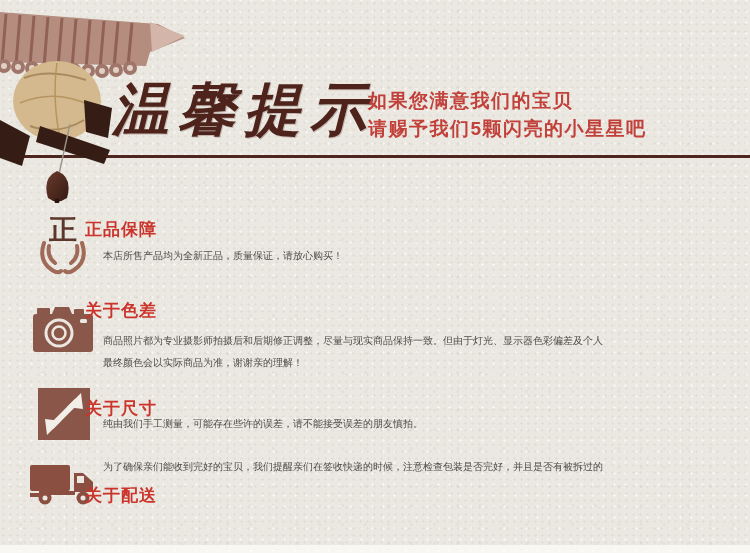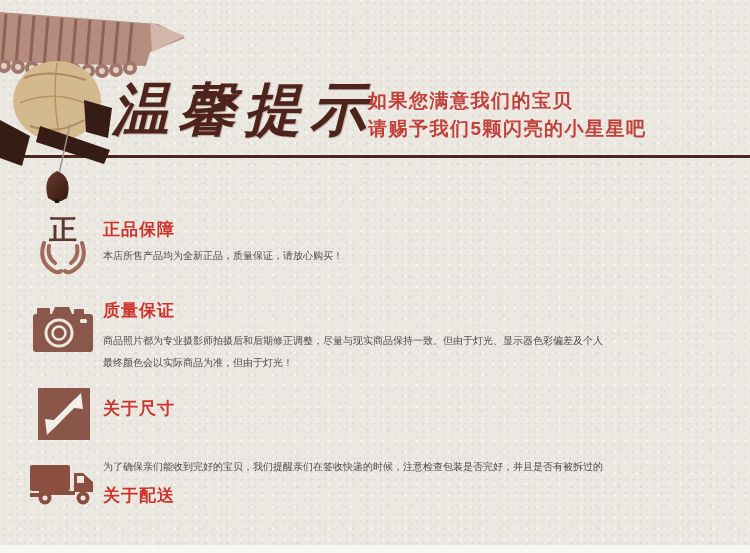--- a/index.html
+++ b/index.html
@@ -24,21 +24,21 @@
     font-size:57px; color:#4e231b; letter-spacing:9px; white-space:nowrap;
     text-shadow:1px 1px 0 rgba(78,35,27,0.25);
   }
   .subtitle {
     position:absolute; left:368px; top:87px; z-index:3;
     color:#c2403a; font-weight:bold; font-size:19px; line-height:28px;
     letter-spacing:1.5px; white-space:nowrap;
   }
   
   .icon-box { position:absolute; }
-  .sec-title { position:absolute; left:103px; font-size:17px; font-weight:bold; color:#ca342b; letter-spacing:1px; white-space:nowrap; }
+  .sec-title { position:absolute; left:85px; font-size:17px; font-weight:bold; color:#ca342b; letter-spacing:1px; white-space:nowrap; }
   .sec-body  { position:absolute; left:103px; font-size:10px; color:#4d4b47; line-height:22px; white-space:nowrap; }
   .bottom-strip { position:absolute; left:0; right:0; bottom:0; height:8px; background:rgba(253,252,250,0.75); }
 </style>
 </head>
 <body>
 
 <div class="stage">
 
   <div class="divider"></div>
 
@@ -136,33 +136,36 @@
     <g fill="#8a584a">
       <rect x="5" y="6" width="13" height="8" rx="1"></rect>
       <rect x="42" y="7" width="10" height="6" rx="1"></rect>
       <polygon points="20,12 40,12 37,5 23,5"></polygon>
       <rect x="1" y="12" width="60" height="38" rx="3"></rect>
     </g>
     <circle cx="27" cy="31" r="13" fill="none" stroke="#ece8e1" stroke-width="3"></circle>
     <circle cx="27" cy="31" r="6.5" fill="none" stroke="#ece8e1" stroke-width="2.5"></circle>
     <rect x="48" y="17" width="7" height="4" rx="1.5" fill="#ece8e1"></rect>
   </svg>
-  <div class="sec-title" style="top:299px;">质量保证</div>
+  <div class="sec-title" style="top:299px;">关于色差</div>
   <div class="sec-body" style="top:330px;">
     <div>商品照片都为专业摄影师拍摄后和后期修正调整，尽量与现实商品保持一致。但由于灯光、显示器色彩偏差及个人</div>
-    <div>最终颜色会以实际商品为准，但由于灯光！</div>
+    <div>最终颜色会以实际商品为准，谢谢亲的理解！</div>
   </div>
 
   <svg class="icon-box" style="left:37px; top:387px;" width="54" height="54" viewBox="0 0 54 54">
     <rect x="1" y="1" width="52" height="52" fill="#8a564a"></rect>
     <line x1="14" y1="40" x2="40" y2="14" stroke="#f2efe9" stroke-width="6"></line>
     <polygon points="44,6 46,22 30,20" fill="#f2efe9"></polygon>
     <polygon points="10,48 8,32 24,34" fill="#f2efe9"></polygon>
   </svg>
   <div class="sec-title" style="top:389px;margin-top:8px;">关于尺寸</div>
+  <div class="sec-body" style="top:413px;">
+    <div>纯由我们手工测量，可能存在些许的误差，请不能接受误差的朋友慎拍。</div>
+  </div>
 
   <svg class="icon-box" style="left:28px; top:462px;" width="68" height="46" viewBox="0 0 68 46">
     <g fill="#8a4f41">
       <rect x="2" y="3" width="40" height="26" rx="2"></rect>
       <path d="M46,11 h9 l10,9 v10 h-19 Z"></path>
       <rect x="2" y="31" width="9" height="4"></rect>
       <rect x="11" y="29" width="36" height="4"></rect>
       <circle cx="17" cy="36" r="6.5"></circle>
       <circle cx="55" cy="36" r="6.5"></circle>
     </g>

